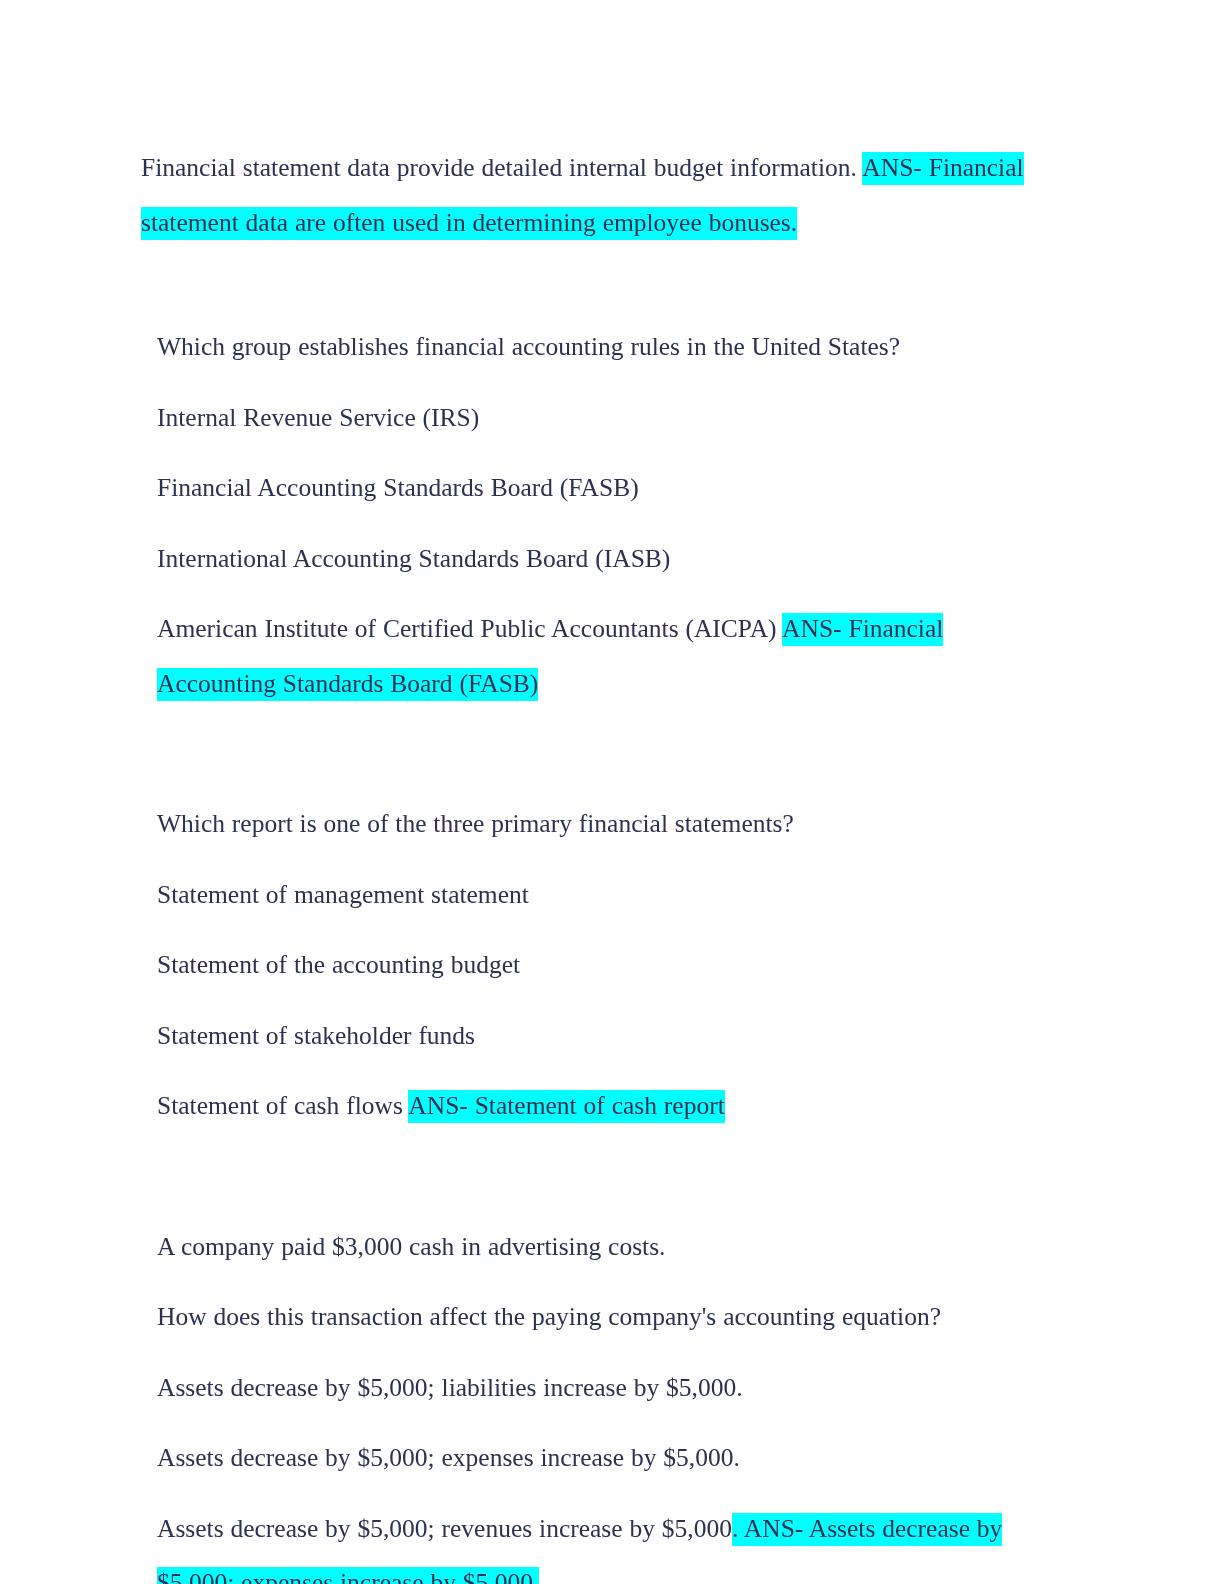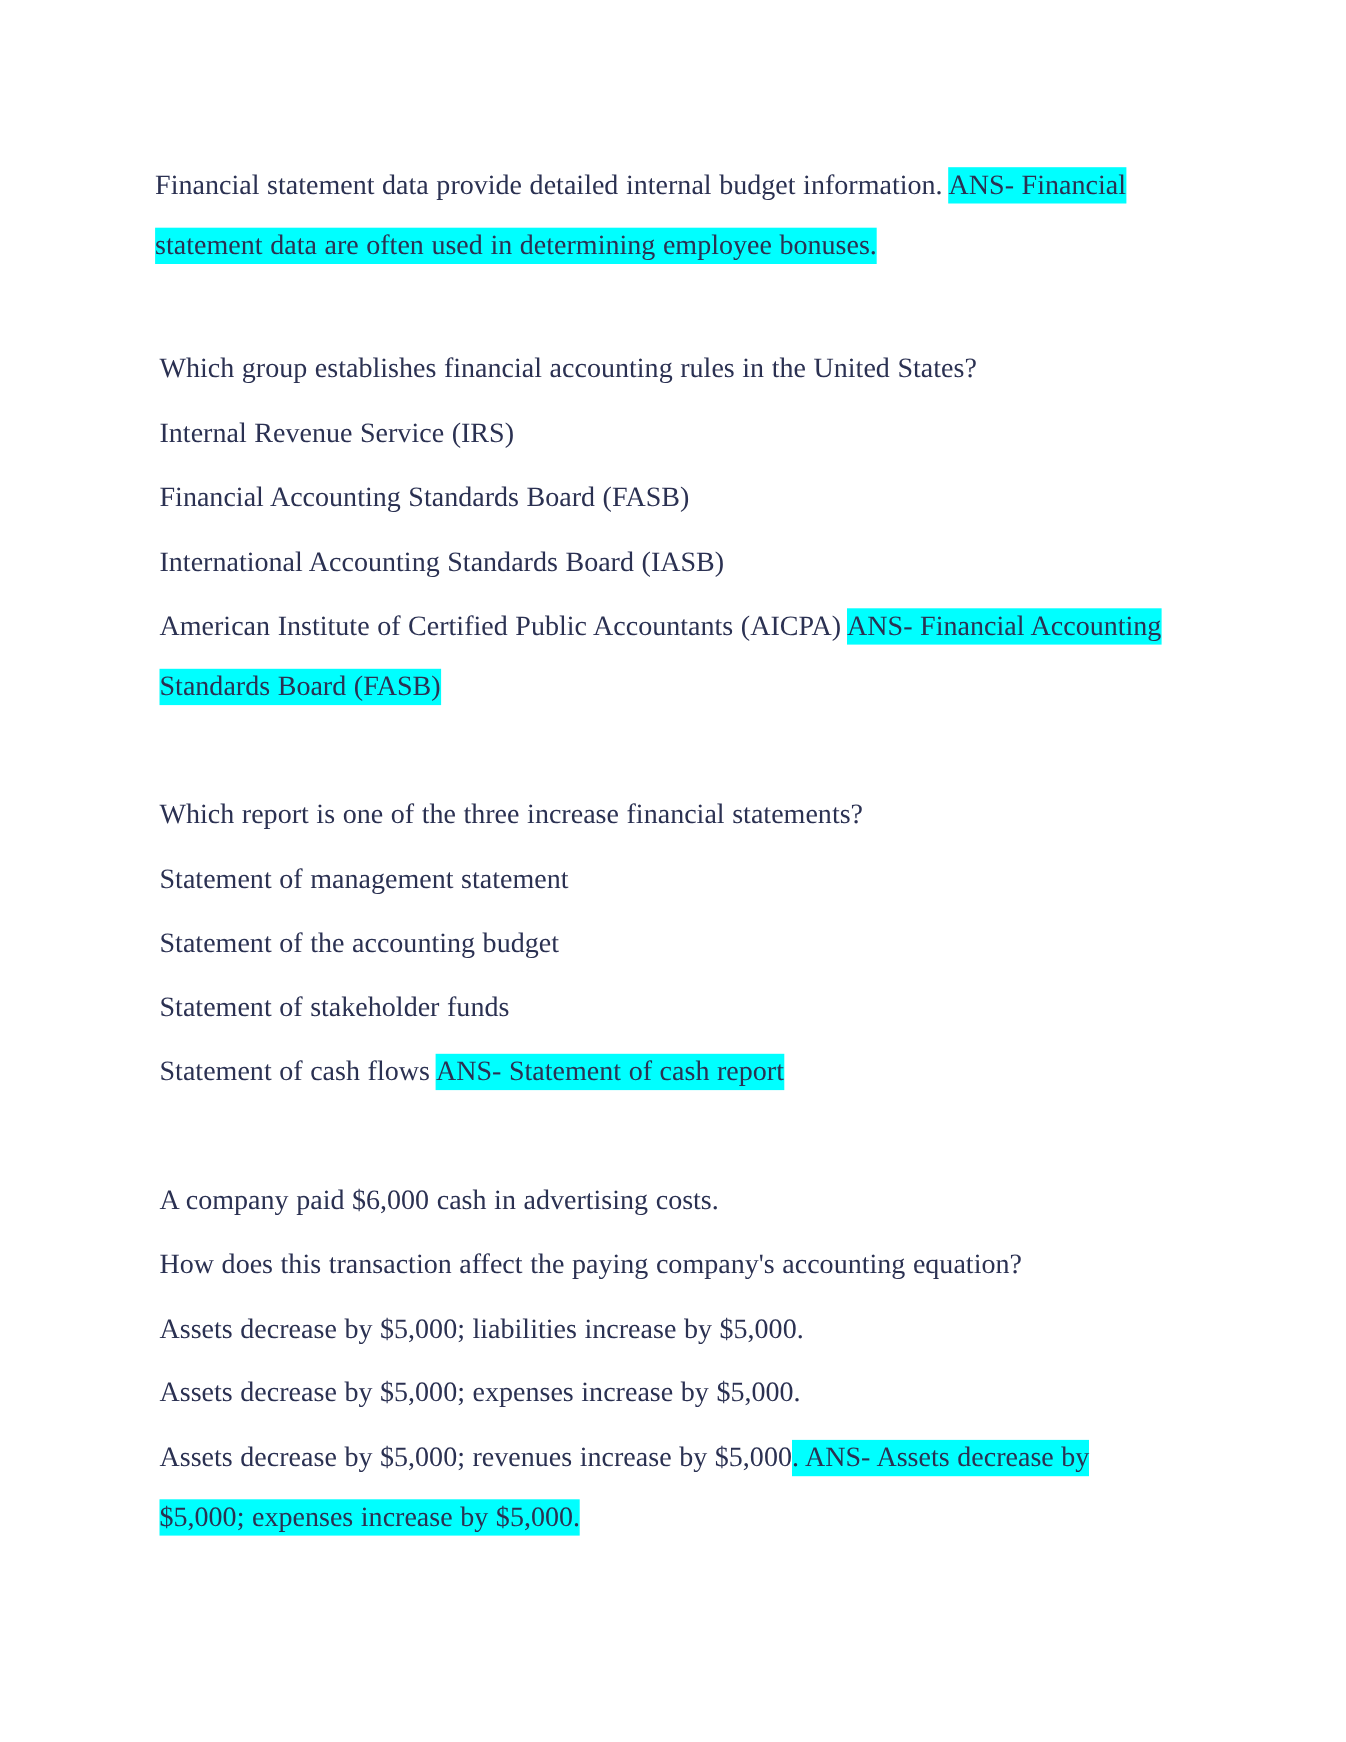--- a/index.html
+++ b/index.html
@@ -19,21 +19,21 @@
     width: 996px;
     height: 1584px;
     background: #ffffff;
     box-sizing: border-box;
     padding: 141px 160px 0 141px;
   }
   .doc-body {
     width: 925px;
   }
   .para {
-    margin: 4px;
+    margin: 16px;
     font-size: 25.5px;
     line-height: 54.5px;
     color: #2b3152;
     text-align: left;
     word-spacing: 0.5px;
   }
   .block-gap {
     height: 54px;
   }
   .hl {
@@ -56,28 +56,28 @@
     <div class="block-gap"></div>
 
     <p class="para">Which group establishes financial accounting rules in the United States?</p>
     <p class="para">Internal Revenue Service (IRS)</p>
     <p class="para">Financial Accounting Standards Board (FASB)</p>
     <p class="para">International Accounting Standards Board (IASB)</p>
     <p class="para"><span>American Institute of Certified Public Accountants (AICPA) </span><span class="hl">ANS- Financial Accounting Standards Board (FASB)</span></p>
 
     <div class="block-gap"></div>
 
-    <p class="para">Which report is one of the three increase financial statements?</p>
+    <p class="para">Which report is one of the three primary financial statements?</p>
     <p class="para">Statement of management statement</p>
     <p class="para">Statement of the accounting budget</p>
     <p class="para">Statement of stakeholder funds</p>
     <p class="para"><span>Statement of cash flows </span><span class="hl">ANS- Statement of cash report</span></p>
 
     <div class="block-gap"></div>
 
-    <p class="para">A company paid $6,000 cash in advertising costs.</p>
+    <p class="para">A company paid $3,000 cash in advertising costs.</p>
     <p class="para">How does this transaction affect the paying company's accounting equation?</p>
     <p class="para">Assets decrease by $5,000; liabilities increase by $5,000.</p>
     <p class="para">Assets decrease by $5,000; expenses increase by $5,000.</p>
     <p class="para"><span>Assets decrease by $5,000; revenues increase by $5,000</span><span class="hl">. ANS- Assets decrease by $5,000; expenses increase by $5,000.</span></p>
 
   </div>
 </div>
 
 </body></html>

